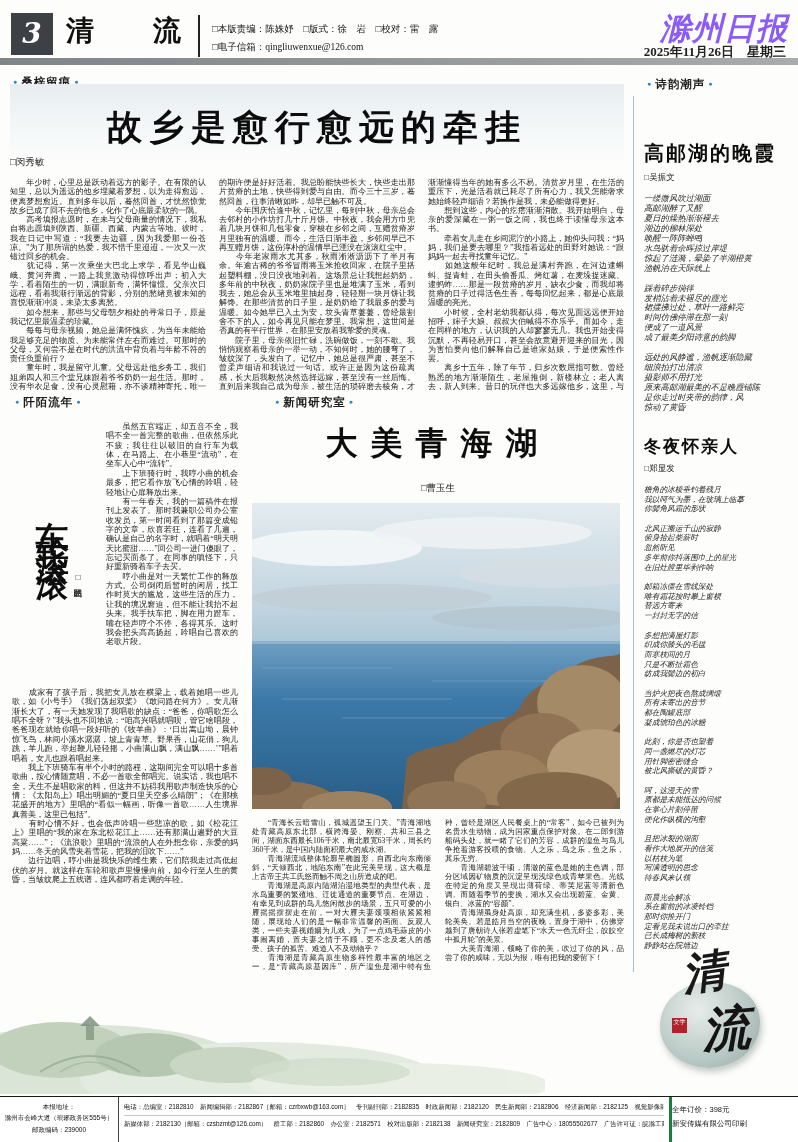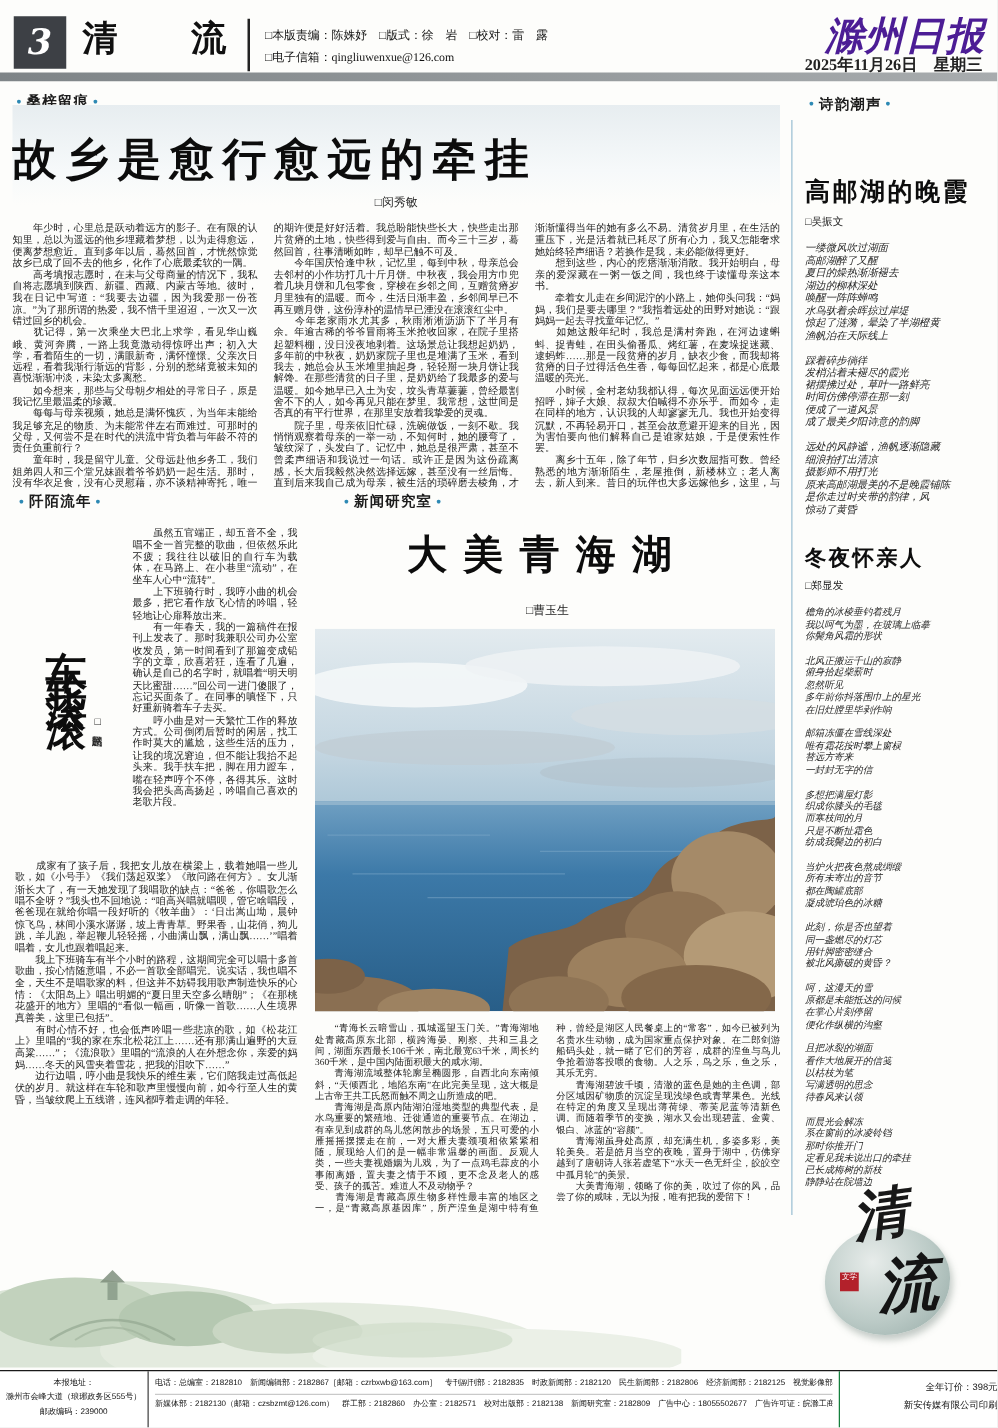--- a/index.html
+++ b/index.html
@@ -6,34 +6,34 @@
   #page{position:relative;width:798px;height:1142px;margin:0 auto;background:#fdfdfb;overflow:hidden;
         font-family:"Liberation Serif","DejaVu Serif",serif;color:#1a1a1a;}
 
   
   .pagenum{position:absolute;left:11px;top:13px;width:42px;height:42px;background:#3d4045;color:#fff;
            font:italic bold 28px/42px "DejaVu Serif",serif;text-align:center;}
   .sec-title{position:absolute;left:66px;top:12px;font-size:28px;font-weight:bold;letter-spacing:26px;color:#101010;}
   .hdr-div{position:absolute;left:198px;top:15px;width:2px;height:42px;background:#222;}
   .staff{position:absolute;left:212px;top:21px;font-size:9.5px;line-height:1.85;color:#111;white-space:pre-wrap;}
   .paper-name{position:absolute;right:10px;top:8px;width:240px;text-align:right;font-size:31px;font-weight:bold;
-              font-style:italic;color:#4c1d95;letter-spacing:1px;font-family:"DejaVu Serif",serif;}
+              font-style:italic;color:#8b5cf6;letter-spacing:1px;font-family:"DejaVu Serif",serif;}
   .date-line{position:absolute;right:12px;top:43px;font-size:13px;font-weight:bold;color:#222;}
   .gray-band{position:absolute;left:0;top:58px;width:798px;height:7px;background:linear-gradient(90deg,#7e8487,#a8acae);}
 
   
   .label{font-size:11.5px;font-weight:bold;color:#1c1c1c;letter-spacing:1px;margin-top:36px;}
   .label::before,.label::after{content:"\25CF";color:#2d89b4;font-size:7px;vertical-align:2px;margin:0 3px;}
 
   
   .essay{position:absolute;left:10px;top:72px;width:614px;}
   .essay-headbg{position:absolute;left:0;top:12px;width:614px;height:80px;
                 background:linear-gradient(180deg,#e7edf0 0%,#f6f9fa 65%,rgba(255,255,255,0) 100%);}
-  .essay-title{position:relative;font-size:35px;font-weight:bold;letter-spacing:7px;margin-top:14px;color:#0c0c0c;}
-  .essay-author{position:relative;text-align:center;font-size:9.5px;margin-top:5px;color:#222;}
+  .essay-title{position:relative;text-align:center;font-size:35px;font-weight:bold;letter-spacing:7px;margin-top:14px;color:#0c0c0c;}
+  .essay-author{position:relative;text-align:left;font-size:9.5px;margin-top:5px;color:#222;}
   .essay-body{margin-top:9px;column-count:3;column-gap:13px;height:220px;overflow:hidden;
               font-size:8px;line-height:1.16;text-align:justify;white-space:pre-wrap;color:#1b1b1b;}
 
   
   .wheels{position:absolute;left:12px;top:392px;width:226px;}
   .wheels-top{display:flex;margin-top:12px;}
   .wheels-titleblock{width:94px;display:flex;flex-direction:row;justify-content:center;padding-top:72px;}
   .wheels-title{writing-mode:vertical-rl;font-size:33px;font-weight:bold;letter-spacing:15px;line-height:1.1;color:#0d0d0d;}
   .wheels-author{writing-mode:vertical-rl;font-size:8.5px;margin-top:78px;margin-left:2px;color:#222;}
   .wheels-narrow{flex:1;font-size:8px;line-height:1.17;text-align:justify;white-space:pre-wrap;overflow:hidden;min-height:250px;}
@@ -69,21 +69,21 @@
   .qllogo .seal{position:absolute;left:24px;top:62px;width:15px;height:15px;background:#b3212b;color:#fff;
                 font-size:6px;line-height:7px;text-align:center;font-family:"Liberation Sans",sans-serif;padding-top:1px;box-sizing:border-box;}
 
   
   .footer{position:absolute;left:0;top:1096px;width:798px;height:46px;border-top:1.5px solid #1a1a1a;
           display:flex;background:#fff;font-family:"Liberation Sans","DejaVu Sans",sans-serif;}
   .f-left{width:118px;border-right:1px solid #444;text-align:center;padding-top:4px;font-size:6.5px;line-height:1.75;color:#111;white-space:pre-wrap;}
   .f-mid{flex:1;padding:2px 5px;overflow:hidden;}
   .f-row{font-size:6.4px;line-height:1.5;white-space:nowrap;overflow:hidden;color:#111;padding:3px 0;}
   .f-row:first-child{border-bottom:1px solid #c9c9c9;}
-  .f-right{width:126px;border-left:1px solid #15803d;text-align:right;padding-top:6px;font-size:7.5px;line-height:1.9;color:#111;}
+  .f-right{width:126px;border-left:3px solid #15803d;text-align:left;padding-top:6px;font-size:7.5px;line-height:1.9;color:#111;}
 </style>
 </head>
 <body>
 
 <div id="page">
 
   <div class="pagenum">3</div>
   <div class="sec-title">清 流</div>
   <div class="hdr-div"></div>
   <div class="staff">□本版责编：陈姝妤　□版式：徐　岩　□校对：雷　露

